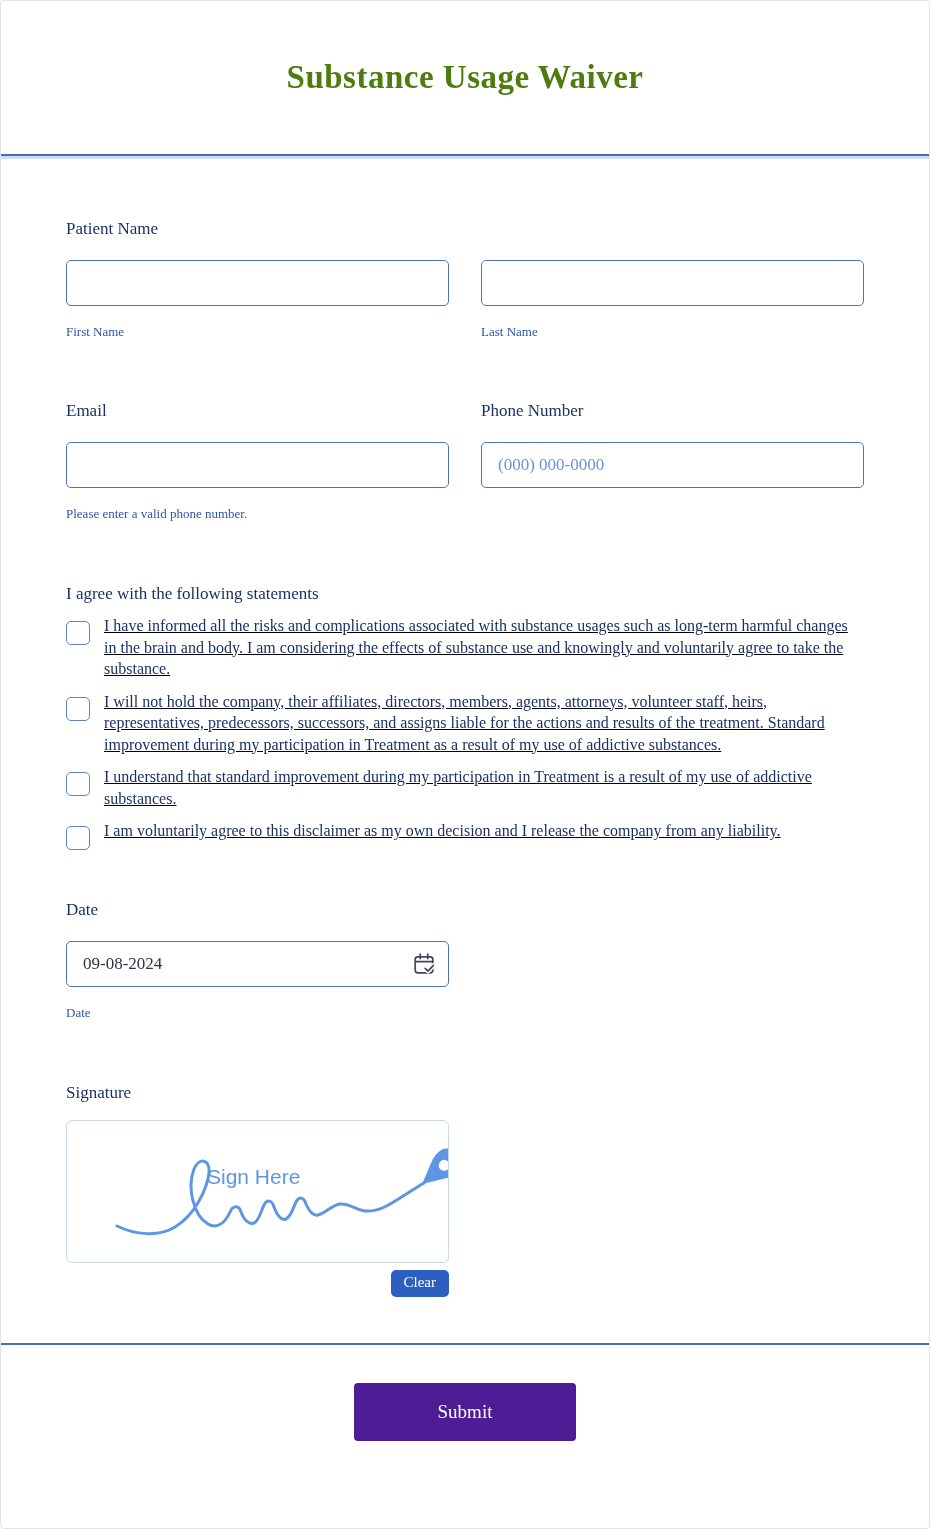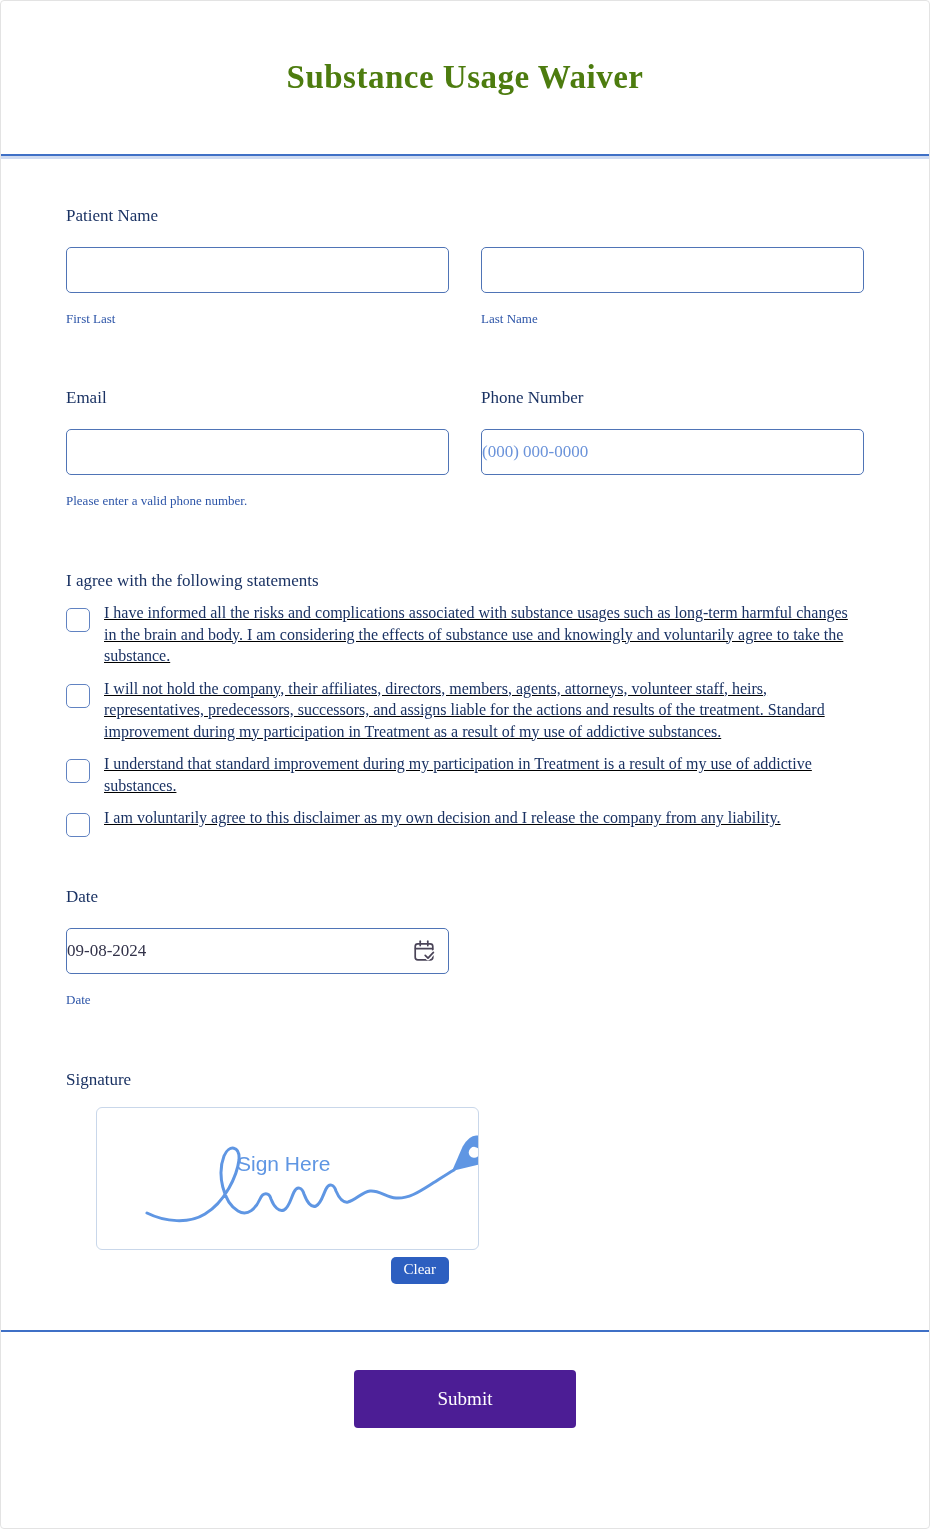--- a/index.html
+++ b/index.html
@@ -46,34 +46,34 @@
   }
   .text-input {
     width: 100%;
     height: 46px;
     border: 1px solid #4f74b6;
     border-radius: 5px;
     background: #fff;
     font-family: "Liberation Serif", serif;
     font-size: 17px;
     color: #33334a;
-    padding: 0 0;
+    padding: 0 16px;
     outline: none;
     display: block;
   }
   .text-input::placeholder { color: #6b93da; opacity: 1; }
   .sublabel {
     font-size: 13px;
     color: #2d55a8;
     line-height: 17px;
     margin-top: 17px;
   }
   .mt-label-row { margin-top: 60px; }
   .mt-input { margin-top: 20px; }
-  .section-patient { margin-top: 49px; }
+  .section-patient { margin-top: 62px; }
   
   .section-agree { margin-top: 61px; }
   .agree-list { margin-top: 10px; list-style: none; text-decoration: underline; }
   .agree-item {
     display: flex;
     align-items: flex-start;
     margin-top: 11px;
   }
   .agree-item:first-child { margin-top: 0; }
   .checkbox {
@@ -114,21 +114,20 @@
   .section-signature { margin-top: 61px; }
   .sig-pad {
     margin-top: 16px;
     width: calc(50% - 16px);
     height: 143px;
     border: 1px solid #c9d7ea;
     border-radius: 6px;
     background: #fff;
     position: relative;
     cursor: crosshair;
-    margin-left: 30px;
   }
   .sign-here-label {
     position: absolute;
     top: 44px;
     left: 140px;
     font-family: "Liberation Sans", sans-serif;
     font-size: 21px;
     color: #5f96e3;
     pointer-events: none;
   }
@@ -181,21 +180,21 @@
 
   <div class="form-body">
 
     <div class="section-patient">
       <div class="field-label">Patient Name</div>
       <div class="two-col mt-input">
         <input type="text" class="text-input" aria-label="First Name" style="">
         <input type="text" class="text-input" aria-label="Last Name" style="">
       </div>
       <div class="two-col">
-        <div class="sublabel">First Last</div>
+        <div class="sublabel">First Name</div>
         <div class="sublabel">Last Name</div>
       </div>
     </div>
 
     <div>
       <div class="two-col mt-label-row">
         <div class="field-label">Email</div>
         <div class="field-label">Phone Number</div>
       </div>
       <div class="two-col mt-input">

